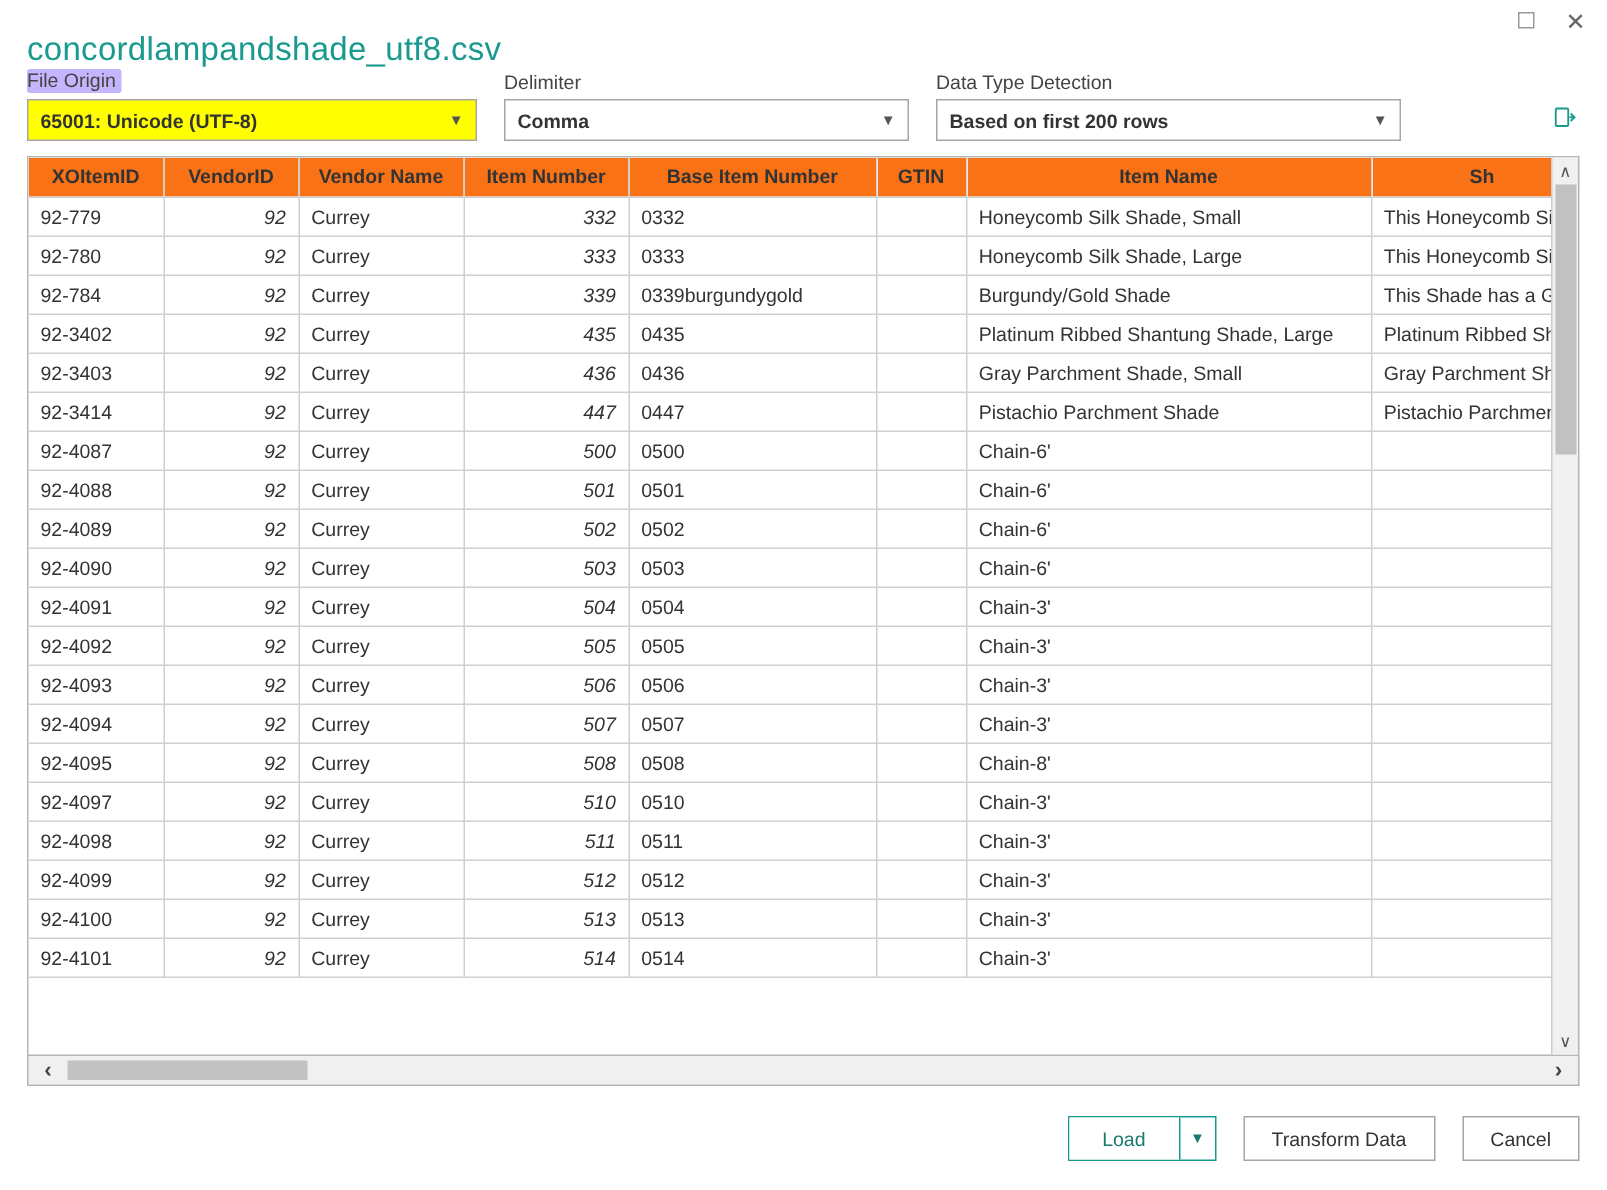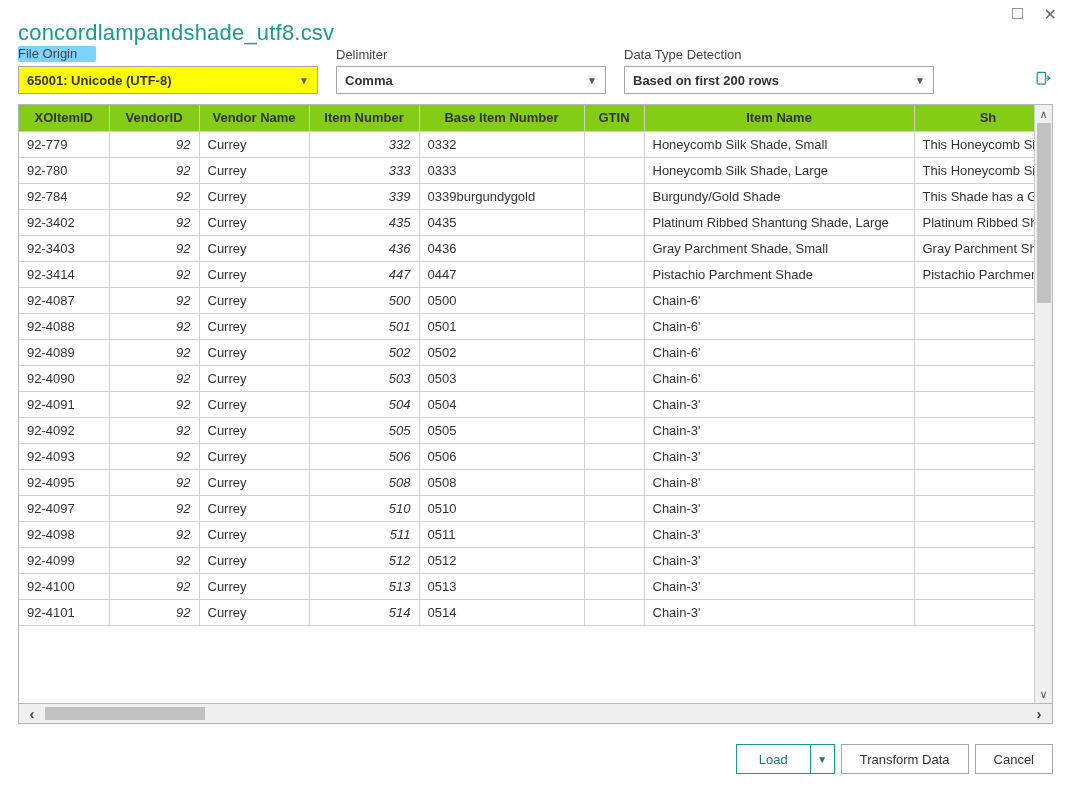--- a/index.html
+++ b/index.html
@@ -49,22 +49,22 @@
 .control-group {
   display: flex;
   flex-direction: column;
 }
 .control-label {
   font-size: 13px;
   color: #444;
   margin-bottom: 4px;
 }
 .highlight-label {
-  background: #7dd3fc;
-  padding: 0 19px 1px 0;
+  background: #c4b5fd;
+  padding: 0 4px 1px 0;
   display: inline-block;
   border-radius: 2px;
   width: fit-content;
 }
 .dropdown {
   border: 1px solid #a6a6a6;
   height: 28px;
   display: flex;
   align-items: center;
   padding: 0 8px;
@@ -109,21 +109,21 @@
   border-right: 1px solid #d0d0d0;
   border-bottom: 1px solid #d0d0d0;
   padding: 5px 8px;
   text-align: left;
   font-size: 13px;
   white-space: nowrap;
   overflow: hidden;
   height: 26px;
 }
 .data-table th {
-  background: #84cc16;
+  background: #f97316;
   font-weight: 600;
   color: #333;
   text-align: center;
 }
 .col-xo { width: 90px; }
 .col-vid { width: 90px; }
 .col-vname { width: 110px; }
 .col-itemnum { width: 110px; }
 .col-base { width: 165px; }
 .col-gtin { width: 60px; }
@@ -182,21 +182,21 @@
   position: absolute;
   left: 0;
   top: 3px;
   bottom: 3px;
   width: 160px;
   background: #c1c1c1;
 }
 .button-row {
   display: flex;
   justify-content: flex-end;
-  gap: 6px;
+  gap: 18px;
   margin-top: 20px;
   align-items: center;
 }
 .btn {
   height: 30px;
   padding: 0 18px;
   border: 1px solid #a6a6a6;
   background: #fff;
   font-size: 13px;
   display: inline-flex;
@@ -409,20 +409,30 @@
               <td class="col-xo">92-4093</td>
               <td class="col-vid num-right italic">92</td>
               <td class="col-vname">Currey</td>
               <td class="col-itemnum num-right italic">506</td>
               <td class="col-base">0506</td>
               <td class="col-gtin"></td>
               <td class="col-itemname">Chain-3'</td>
               <td class="col-sh"></td>
             </tr>
             <tr>
+              <td class="col-xo">92-4094</td>
+              <td class="col-vid num-right italic">92</td>
+              <td class="col-vname">Currey</td>
+              <td class="col-itemnum num-right italic">507</td>
+              <td class="col-base">0507</td>
+              <td class="col-gtin"></td>
+              <td class="col-itemname">Chain-3'</td>
+              <td class="col-sh"></td>
+            </tr>
+            <tr>
               <td class="col-xo">92-4095</td>
               <td class="col-vid num-right italic">92</td>
               <td class="col-vname">Currey</td>
               <td class="col-itemnum num-right italic">508</td>
               <td class="col-base">0508</td>
               <td class="col-gtin"></td>
               <td class="col-itemname">Chain-8'</td>
               <td class="col-sh"></td>
             </tr>
             <tr>

